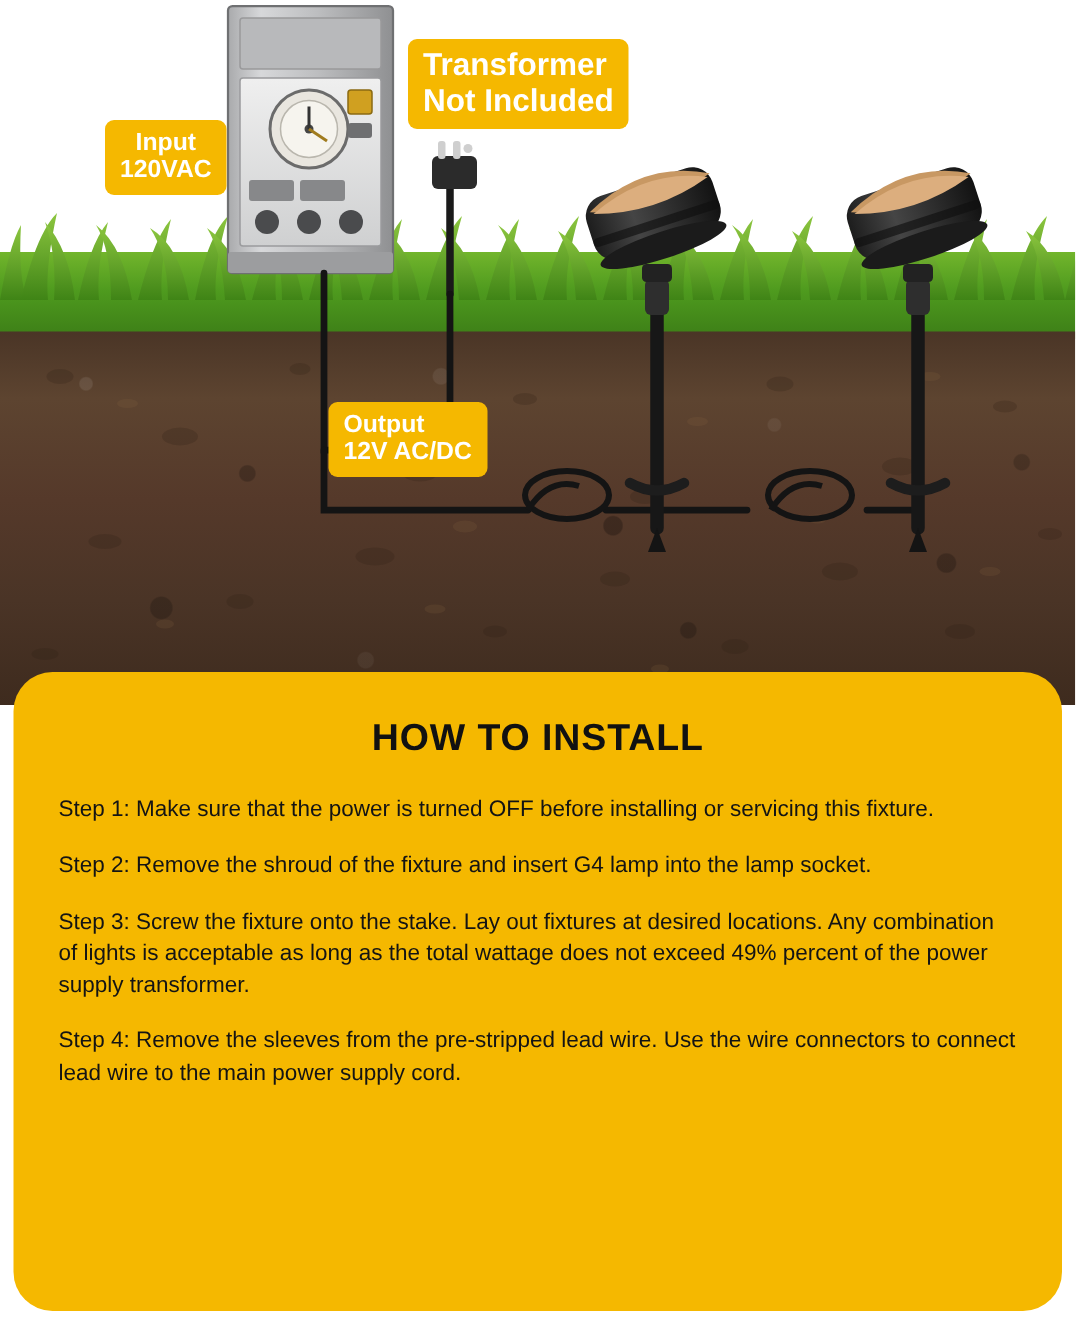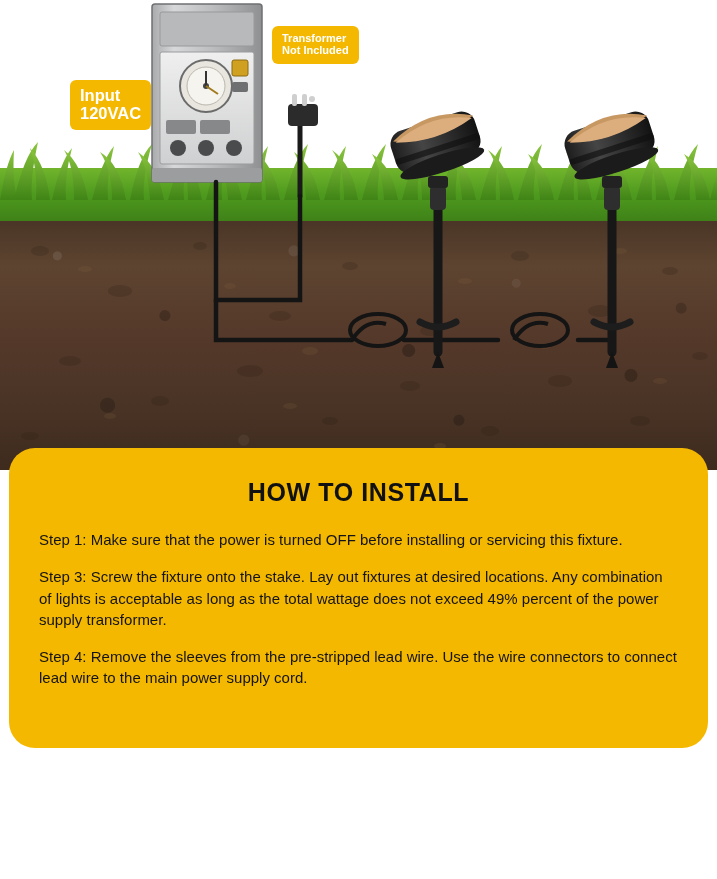--- a/index.html
+++ b/index.html
@@ -96,43 +96,43 @@
     border-radius: 6px;
     padding: 6px 10px 7px 10px;
     line-height: 1.12;
     text-align: center;
     white-space: pre-line;
     box-sizing: border-box;
   }
   #badge-transformer {
     left: 272px;
     top: 26px;
-    font-size: 11px;
+    font-size: 21px;
     text-align: left;
   }
   #badge-input {
     left: 70px;
     top: 80px;
     font-size: 16.5px;
-    text-align: left;
+    text-align: center;
   }
   #badge-output {
     left: 219px;
     top: 268px;
     font-size: 16.5px;
     text-align: left;
   }
 
   
   #card {
     position: absolute;
     left: 9px;
     top: 448px;
     width: 699px;
-    height: 300px;
+    height: 426px;
     background: #f5b800;
     border-radius: 26px;
     box-sizing: border-box;
     padding: 26px 30px 0 30px;
     color: #1b1b1b;
   }
   #card-title {
     text-align: center;
     font-size: 25px;
     font-weight: bold;
@@ -341,22 +341,25 @@
           <ellipse cx="612" cy="164" rx="44" ry="9" fill="#1b1b1b"></ellipse>
         </g>
         <rect x="602" y="176" width="20" height="12" rx="3" fill="#222"></rect>
       </g>
     </svg>
 
     <div class="badge" id="badge-transformer">Transformer
 Not Included</div>
     <div class="badge" id="badge-input">Input
 120VAC</div>
+    <div class="badge" id="badge-output">Output
+12V AC/DC</div>
   </div>
 
   <div id="card">
     <div id="card-title">HOW TO INSTALL</div>
     <p class="step">Step 1: Make sure that the power is turned OFF before installing or servicing this fixture.</p>
+    <p class="step">Step 2: Remove the shroud of the fixture and insert G4 lamp into the lamp socket.</p>
     <p class="step">Step 3: Screw the fixture onto the stake. Lay out fixtures at desired locations. Any combination of lights is acceptable as long as the total wattage does not exceed 49% percent of the power supply transformer.</p>
     <p class="step">Step 4: Remove the sleeves from the pre-stripped lead wire. Use the wire connectors to connect lead wire to the main power supply cord.</p>
   </div>
 
 </div>
 
 </body></html>

